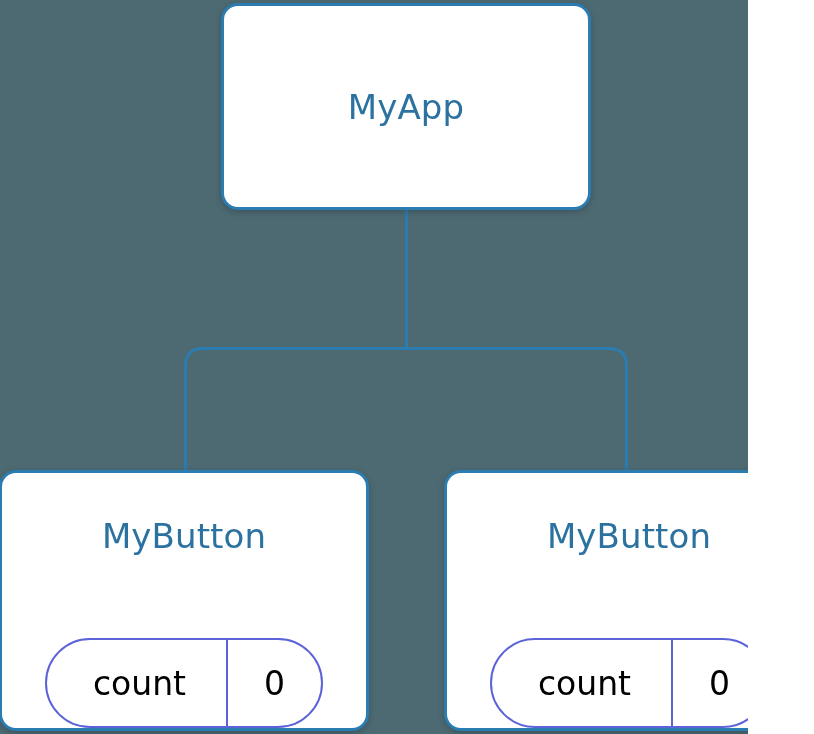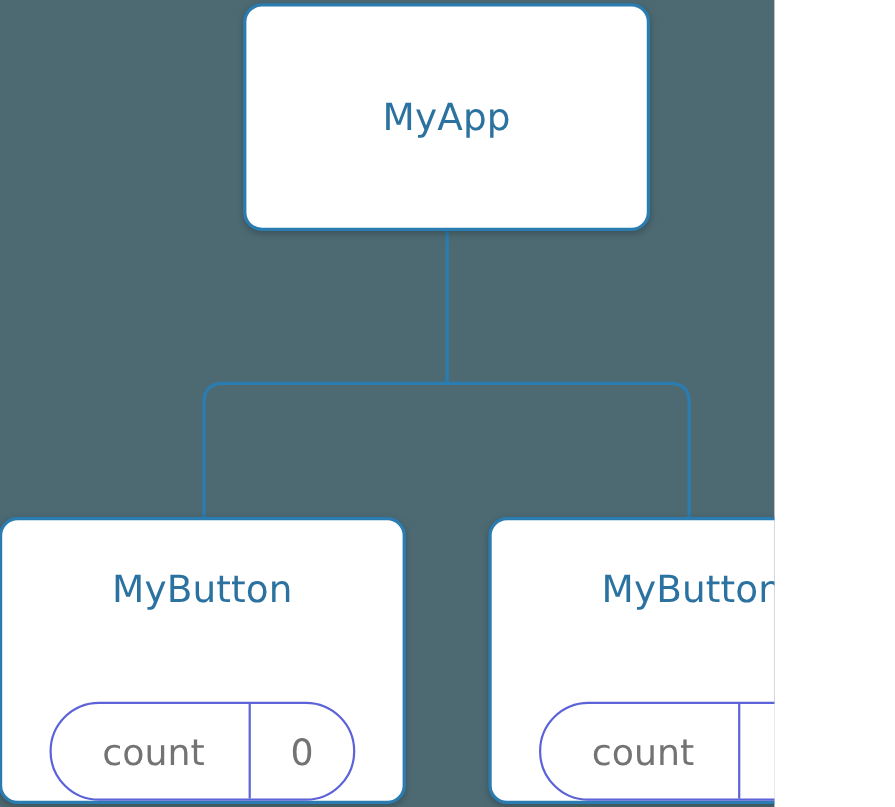--- a/index.html
+++ b/index.html
@@ -11,20 +11,21 @@
     height: 734px;
     overflow: hidden;
     font-family: "DejaVu Sans", "Liberation Sans", sans-serif;
   }
   #stage {
     position: relative;
     width: 704px;
     height: 734px;
     background: #4d6a73;
     overflow: hidden;
+    padding-left: 44px;
   }
 
   
   #connectors {
     position: absolute;
     left: 0;
     top: 0;
     width: 814px;
     height: 734px;
     z-index: 1;
@@ -81,21 +82,21 @@
     border-radius: 52px;
     display: flex;
     align-items: stretch;
     background: #ffffff;
   }
   .pill-key,
   .pill-val {
     display: flex;
     align-items: center;
     justify-content: center;
-    color: #737373;
+    color: #000000;
     font-size: 33px;
     line-height: 1;
     white-space: nowrap;
   }
   .pill-key {
     width: 173px;
     padding-left: 6px;
   }
   .pill-divider {
     width: 2px;

